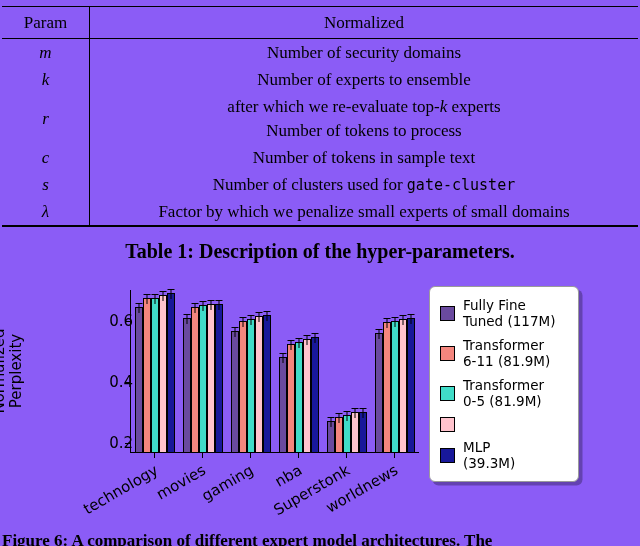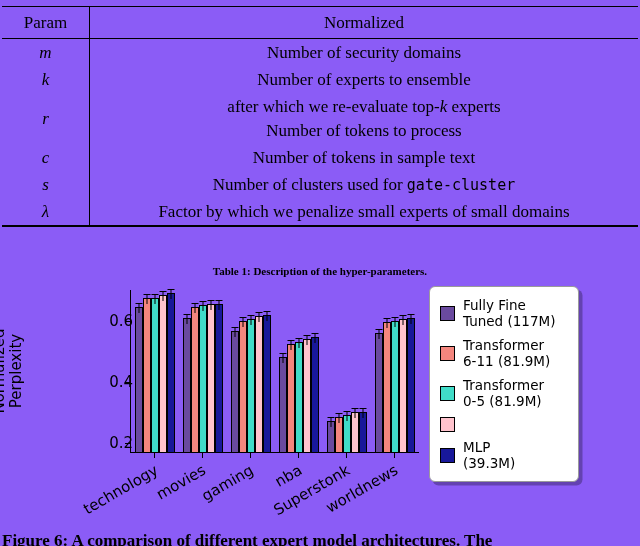--- a/index.html
+++ b/index.html
@@ -19,21 +19,21 @@
   .param-col { border-right:1.2px solid #000; }
   .header-cell { height:31px; border-bottom:1.2px solid #000; font-style:normal; }
   .param-body { font-style:italic; }
   .desc-cell { flex-direction:column; padding:1.5px 6px; }
   .desc-line { line-height:24px; text-align:center; white-space:nowrap; }
   .code { font-family:"DejaVu Sans Mono","Liberation Mono",monospace; font-size:15px; }
   .math { font-style:italic; }
 
   .table-caption {
     position:absolute; top:240px; left:0; right:0; text-align:center;
-    font-weight:bold; font-size:11px;margin-top:25px;
+    font-weight:bold; font-size:20px;
   }
   .table-caption .cap-text { font-weight:bold; }
 
   
   .figure {
     position:absolute; left:0; top:284px; width:640px; height:240px;
     font-family:"DejaVu Sans","Liberation Sans",sans-serif;
   }
   .plot {
     position:absolute; left:130px; top:6px; width:288px; height:162px;

